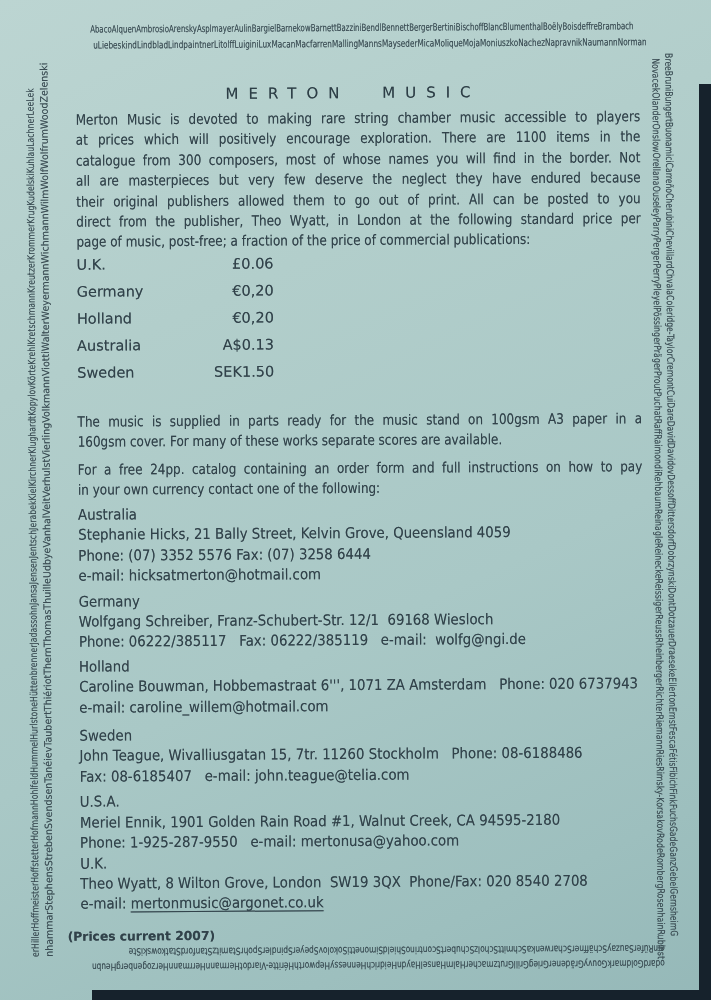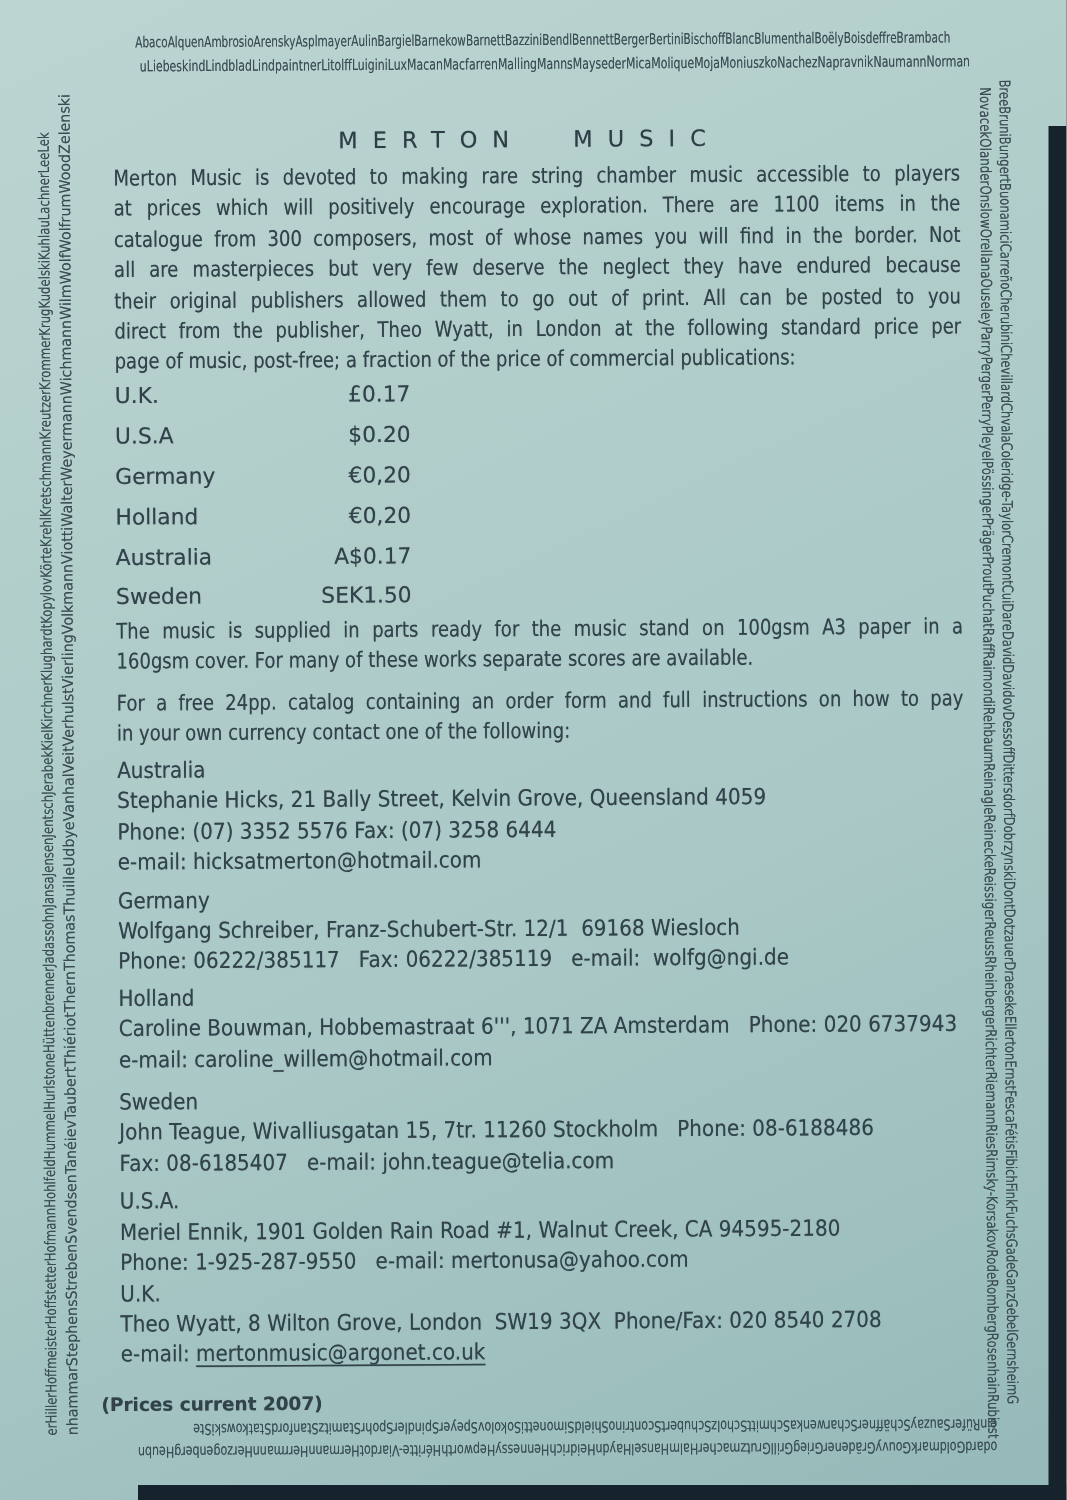--- a/index.html
+++ b/index.html
@@ -74,37 +74,33 @@
       <div class="jl">catalogue from 300 composers, most of whose names you will find in the border. Not</div>
       <div class="jl">all are masterpieces but very few deserve the neglect they have endured because</div>
       <div class="jl">their original publishers allowed them to go out of print. All can be posted to you</div>
       <div class="jl">direct from the publisher, Theo Wyatt, in London at the following standard price per</div>
       <div class="ll">page of music, post-free; a fraction of the price of commercial publications:</div>
     </div>
 
     <div class="prices txt">
       <div class="price-row">
         <span>U.K.</span>
-        <span>£0.17</span>
-      </div>
-      <div class="price-row">
-        <span>U.S.A</span>
-        <span>$0.20</span>
+        <span>£0.06</span>
       </div>
       <div class="price-row">
         <span>Germany</span>
         <span>€0,20</span>
       </div>
       <div class="price-row">
         <span>Holland</span>
         <span>€0,20</span>
       </div>
       <div class="price-row">
         <span>Australia</span>
-        <span>A$0.17</span>
+        <span>A$0.13</span>
       </div>
       <div class="price-row">
         <span>Sweden</span>
         <span>SEK1.50</span>
       </div>
     </div>
 
     <div class="para supply txt">
       <div class="jl">The music is supplied in parts ready for the music stand on 100gsm A3 paper in a</div>
       <div class="ll">160gsm cover. For many of these works separate scores are available.</div>

